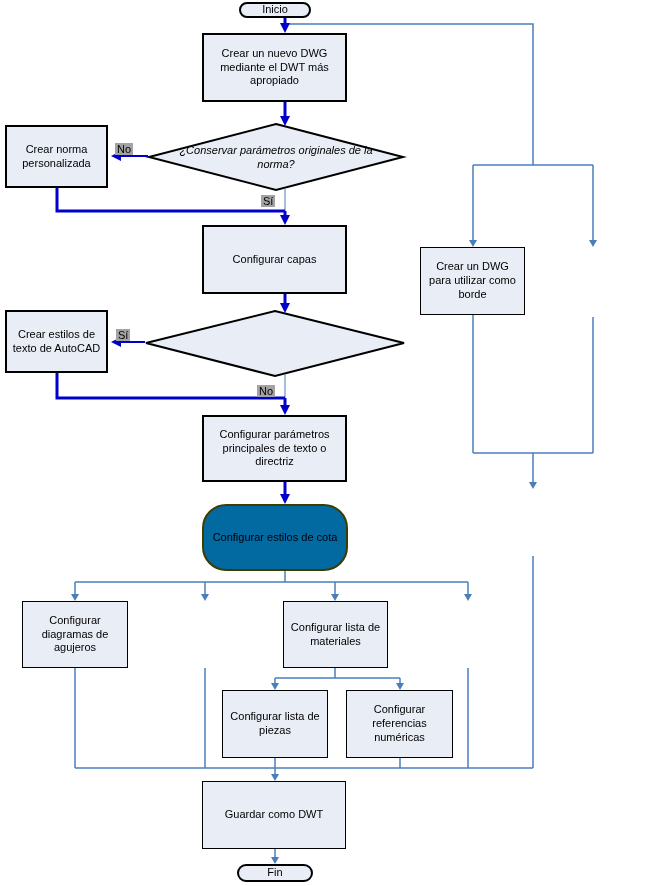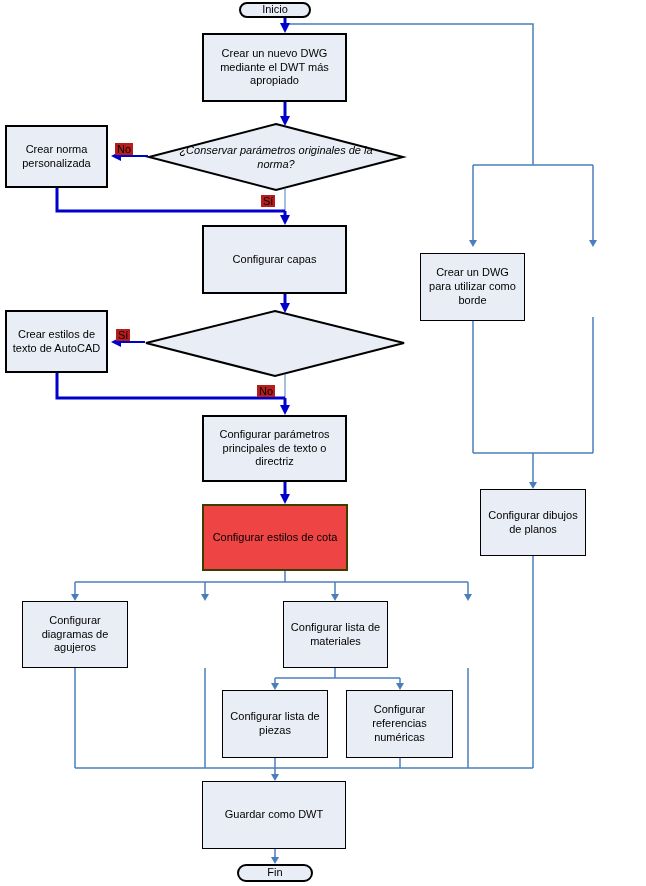--- a/index.html
+++ b/index.html
@@ -9,27 +9,27 @@
   }
   .stage svg{position:absolute;left:0;top:0;z-index:0;}
   .node{
     position:absolute;z-index:1;box-sizing:border-box;
     background:#e9edf5;border:2px solid #000;
     display:flex;align-items:center;justify-content:center;
     text-align:center;padding:2px 3px;line-height:1.25;
   }
   .thin{border-width:1px;}
   .capsule{border-radius:10px;padding:0 4px;}
-  .highlight{background:#ef4444;border-color:#3d3d00;}
+  .highlight{background:#0369a1;border-color:#3d3d00;border-radius:24px;}
   .dtext{
     position:absolute;z-index:2;text-align:center;line-height:1.25;
     display:flex;align-items:center;justify-content:center;font-style:italic;
   }
   .elabel{
-    position:absolute;z-index:2;background:#b91c1c;padding:0 2px;line-height:1.1;
+    position:absolute;z-index:2;background:#a3a3a3;padding:0 2px;line-height:1.1;
   }
 </style>
 </head>
 <body>
 
 <div class="stage">
 
   <svg width="646" height="886" viewBox="0 0 646 886">
 
     <polygon points="276,124 403,157 276,190 149,157" fill="#e9edf5" stroke="#000" stroke-width="2"></polygon>
@@ -127,18 +127,17 @@
   <div class="elabel" style="left:261px;top:195px">Sí</div>
   <div class="elabel" style="left:116px;top:329px">Sí</div>
   <div class="elabel" style="left:257px;top:385px">No</div>
 
   <div class="node thin" style="left:22px;top:601px;width:106px;height:67px">Configurar diagramas de agujeros</div>
   <div class="node thin" style="left:283px;top:601px;width:105px;height:67px">Configurar lista de materiales</div>
 
   <div class="node thin" style="left:222px;top:690px;width:106px;height:68px">Configurar lista de piezas</div>
   <div class="node thin" style="left:346px;top:690px;width:107px;height:68px">Configurar referencias numéricas</div>
 
-  <div class="node thin" style="left:420px;top:253px;width:105px;height:68px">Crear un DWG para utilizar como borde</div>
-  <div class="node thin" style="left:480px;top:489px;width:106px;height:67px">Configurar dibujos de planos</div>
+  <div class="node thin" style="left:420px;top:247px;width:105px;height:68px">Crear un DWG para utilizar como borde</div>
 
   <div class="node thin" style="left:202px;top:781px;width:144px;height:68px">Guardar como DWT</div>
 
 </div>
 
 </body></html>

